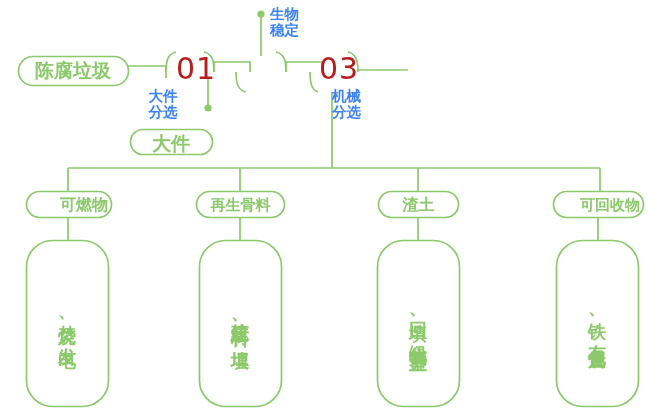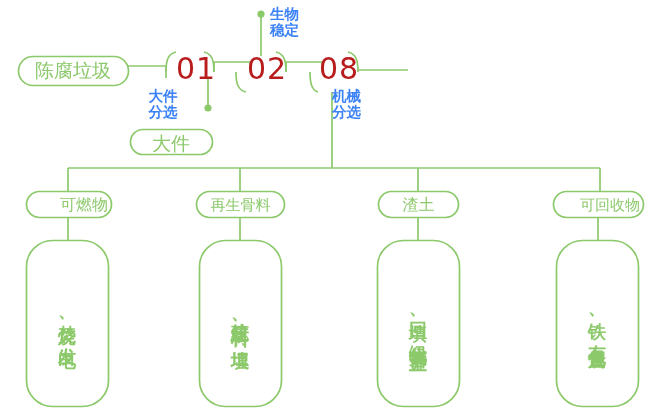--- a/index.html
+++ b/index.html
@@ -15,21 +15,21 @@
 
   .step-num{
     color:#b91c1c;font-size:30px;font-weight:400;letter-spacing:1px;
     font-family:"DejaVu Sans",sans-serif;
   }
   .dark-note{
     color:#3b82f6;font-size:14.5px;font-weight:700;text-align:center;
     font-family:"DejaVu Sans","Liberation Sans",sans-serif;
   }
   .pill-text{
-    color:#8cc96b;font-size:16px;font-weight:400;
+    color:#8cc96b;font-size:16px;font-weight:700;
     font-family:"DejaVu Sans","Liberation Sans",sans-serif;
   }
   .pill-text.sm{font-size:15px;}
   .pill-text.big{font-size:19px;}
 
   .vbox-text{
     position:absolute;
     writing-mode:vertical-rl;
     text-orientation:upright;
     color:#8cc96b;font-size:18px;font-weight:700;letter-spacing:2px;
@@ -97,22 +97,21 @@
       <rect x="556.5" y="240.5" width="82" height="166" rx="26" ry="26"></rect>
     </g>
 
     <circle cx="261" cy="14" r="3.6" fill="#8cc96b" stroke="none"></circle>
     <circle cx="208" cy="108" r="3.6" fill="#8cc96b" stroke="none"></circle>
   </svg>
 
   <div class="lbl pill-text big" style="left:29px;top:60px;width:88px;text-align:center;">陈腐垃圾</div>
 
   <div class="lbl step-num" style="left:176px;top:52px;">01</div>
-  <div class="lbl step-num" style="left:247px;top:52px;">02</div>
-  <div class="lbl step-num" style="left:319px;top:52px;">08</div>
+  <div class="lbl step-num" style="left:319px;top:52px;">03</div>
 
   <div class="lbl dark-note" style="left:130px;top:88px;width:66px;">大件
 分选</div>
   <div class="lbl dark-note" style="left:270px;top:6px;width:66px;text-align:left;">生物
 稳定</div>
   <div class="lbl dark-note" style="left:332px;top:88px;width:66px;text-align:left;">机械
 分选</div>
 
   <div class="lbl pill-text big" style="left:140px;top:133px;width:62px;text-align:center;">大件</div>
 

